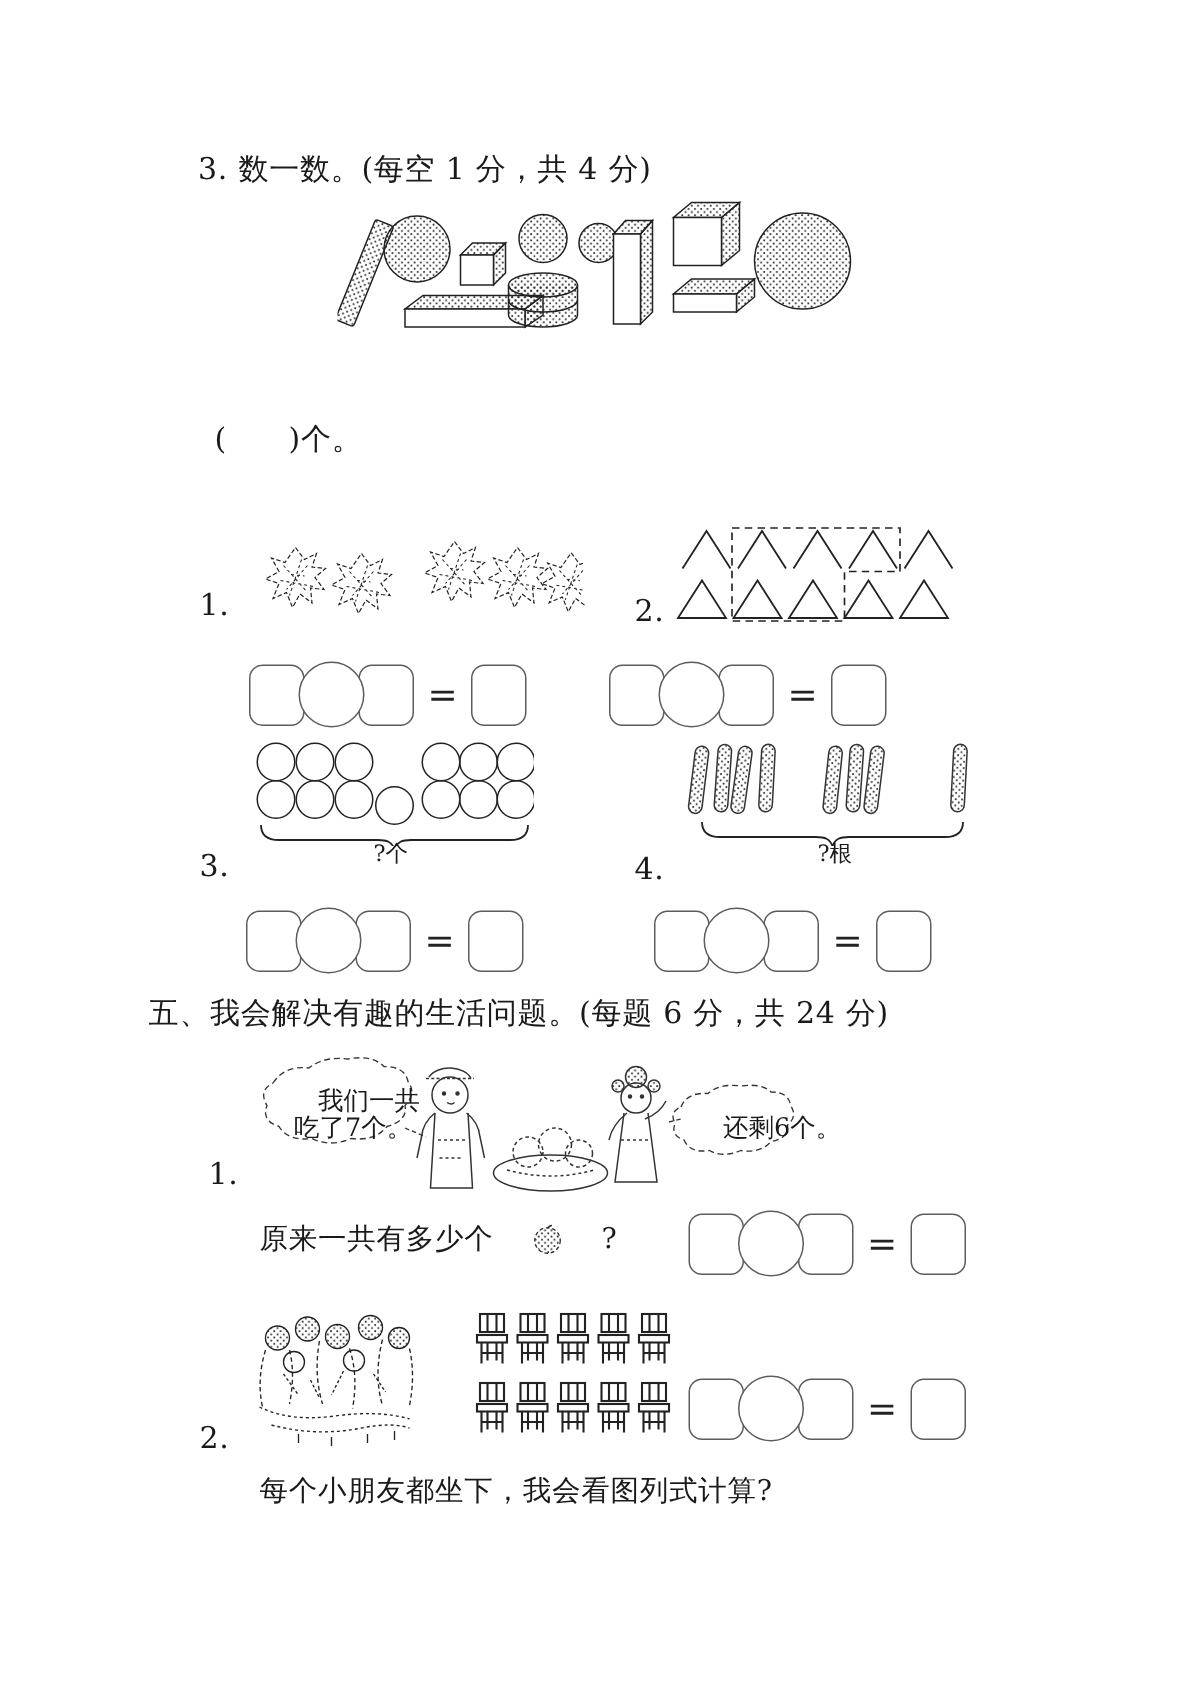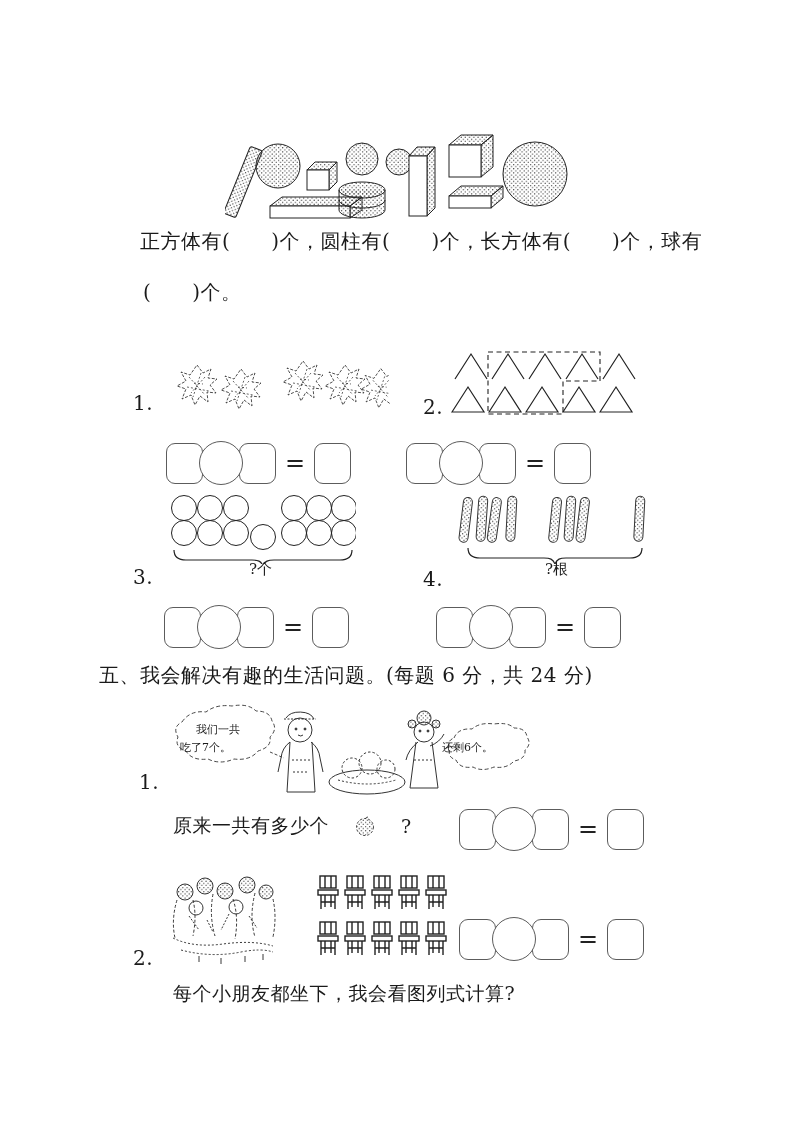--- a/index.html
+++ b/index.html
@@ -6,21 +6,21 @@
   html,body { background:#ffffff; }
   .page {
     position:relative; width:793px; height:1122px; background:#fff;
     font-family:"DejaVu Serif","Liberation Serif",serif; color:#1a1a1a;
     overflow:hidden;
   }
   .abs { position:absolute; white-space:nowrap; }
   .t20 { font-size:20px; letter-spacing:0.5px; }
   .t19 { font-size:19px; letter-spacing:0.5px;gap:24px; }
   .t15 { font-size:15px; }
-  .bub { font-size:11px; letter-spacing:0; }
+  .bub { font-size:17px; letter-spacing:0;margin-left:16px; }
   
   .eq { position:absolute; display:flex; align-items:center; height:46px; }
   .eq .box {
     width:37px; height:41px; border:1.6px solid #5c5c5c; border-radius:9px;
     background:#fff;
   }
   .eq .circle {
     width:44px; height:44px; border:1.6px solid #5c5c5c; border-radius:50%;
     background:#fff; margin:0 -4px; z-index:2; position:relative;
   }
@@ -50,20 +50,21 @@
         <path d="M7,0 V12 M13,0 V12"></path>
         <rect x="0" y="14" width="20" height="5"></rect>
         <path d="M3,19 V33 M17,19 V33 M3,26 H17 M7,19 V31 M13,19 V31"></path>
       </g>
       <g id="stick-glyph">
         <rect x="0" y="0" width="9" height="45" rx="4.5" fill="url(#dots)" stroke="#333" stroke-width="1"></rect>
       </g>
     </defs>
   </svg>
 
+  <div class="abs t20" style="left:132px; top:99px;">3. 数一数。(每空 1 分，共 4 分)</div>
 
   <svg class="abs" style="left:225px; top:132px;" width="345" height="92" viewBox="0 0 345 92">
 
     <g transform="translate(18,50) rotate(22)">
       <rect x="-6.5" y="-36" width="13" height="72" rx="2" fill="url(#dots)" stroke="#222" stroke-width="1"></rect>
     </g>
 
     <circle cx="53" cy="34" r="22" fill="url(#dots)" stroke="#222" stroke-width="1"></circle>
 
     <g stroke="#222" stroke-width="1">
@@ -102,21 +103,20 @@
 
     <g stroke="#222" stroke-width="1">
       <polygon points="224,64 266,64 278,54 236,54" fill="url(#dots)"></polygon>
       <polygon points="266,64 278,54 278,66 266,76" fill="url(#dots)"></polygon>
       <rect x="224" y="64" width="42" height="12" fill="#fff"></rect>
     </g>
 
     <circle cx="310" cy="42" r="32" fill="url(#dots)" stroke="#222" stroke-width="1"></circle>
   </svg>
 
-  <div class="abs t20" style="left:140px; top:228px;">正方体有(　　)个，圆柱有(　　)个，长方体有(　　)个，球有</div>
   <div class="abs t20" style="left:143px; top:279px;">(　　)个。</div>
 
 
   <div class="abs t20" style="left:133px; top:391px;">1.</div>
   <svg class="abs" style="left:175px; top:347px;" width="215" height="72" viewBox="0 0 215 72">
     <use href="#flower-glyph" x="2" y="16"></use>
     <use href="#flower-glyph" x="46" y="20"></use>
     <use href="#flower-glyph" x="108" y="12"></use>
     <use href="#flower-glyph" x="150" y="16"></use>
     <use href="#flower-glyph" x="190" y="20" transform="scale(0.98)"></use>
@@ -247,21 +247,21 @@
       <path d="M268,46 q10,-4 14,-12"></path>
       <path d="M256,42 q-10,8 -12,18"></path>
       <path d="M252,60 h20" stroke-dasharray="2,2"></path>
     </g>
 
     <path d="M292,38 q4,-10 18,-9 q8,-7 22,-5 q14,-2 20,4 q12,0 13,9 q5,7 -2,13 q1,9 -11,11 q-7,8 -20,6 q-12,5 -21,0 q-13,2 -17,-7 q-9,-3 -6,-11 q-4,-8 4,-11 Z" fill="none" stroke="#333" stroke-width="0.9" stroke-dasharray="4,2.5"></path>
     <path d="M284,48 l8,-2" stroke="#333" stroke-width="0.9" stroke-dasharray="3,2"></path>
   </svg>
   <div class="abs bub" style="left:196px; top:722px;">我们一共</div>
   <div class="abs bub" style="left:180px; top:740px;">吃了7个。</div>
-  <div class="abs bub" style="left:442px; top:740px;">还剩6个。</div>
+  <div class="abs bub" style="left:466px; top:740px;">还剩6个。</div>
   <div class="abs t20" style="left:139px; top:770px;">1.</div>
 
   <div class="abs t19" style="left:173px; top:813px; display:flex; align-items:center;">
     <span>原来一共有多少个</span>
     <svg width="22" height="22" viewBox="0 0 22 22" style="margin:0 1px;">
       <circle cx="11" cy="12" r="8.5" fill="url(#dots)" stroke="#333" stroke-width="0.9" stroke-dasharray="2.5,1.8"></circle>
       <path d="M11,4 q1,-2 3,-2" fill="none" stroke="#333" stroke-width="0.9"></path>
     </svg>
     <span>?</span>
   </div>

